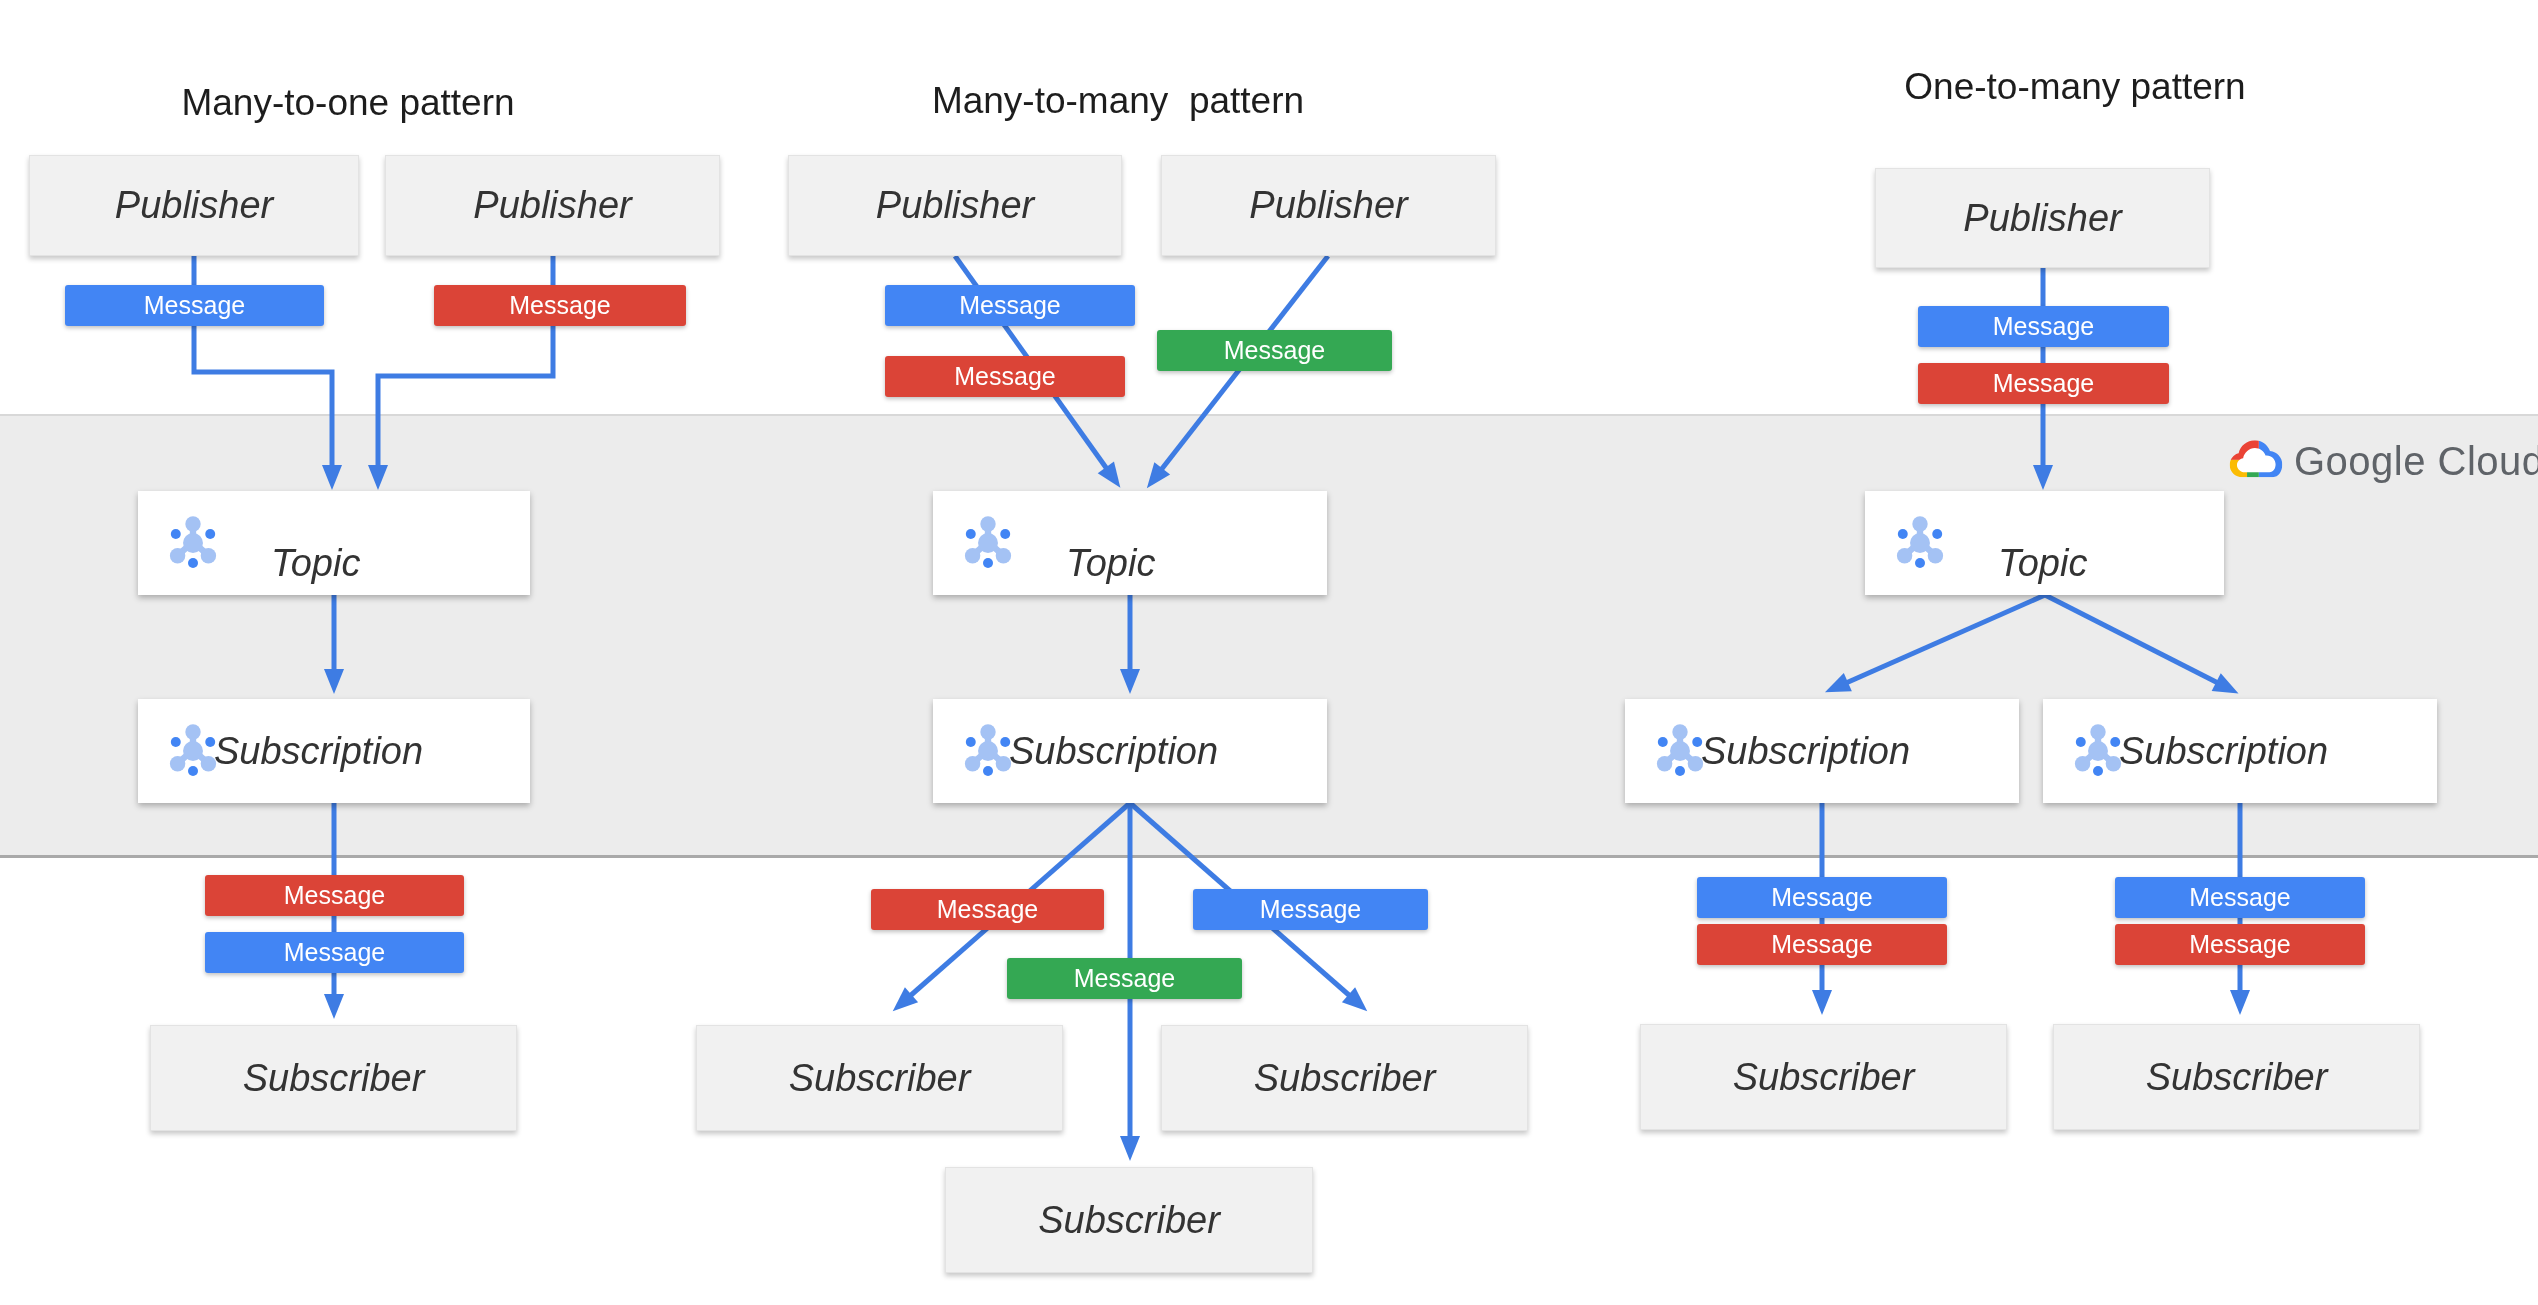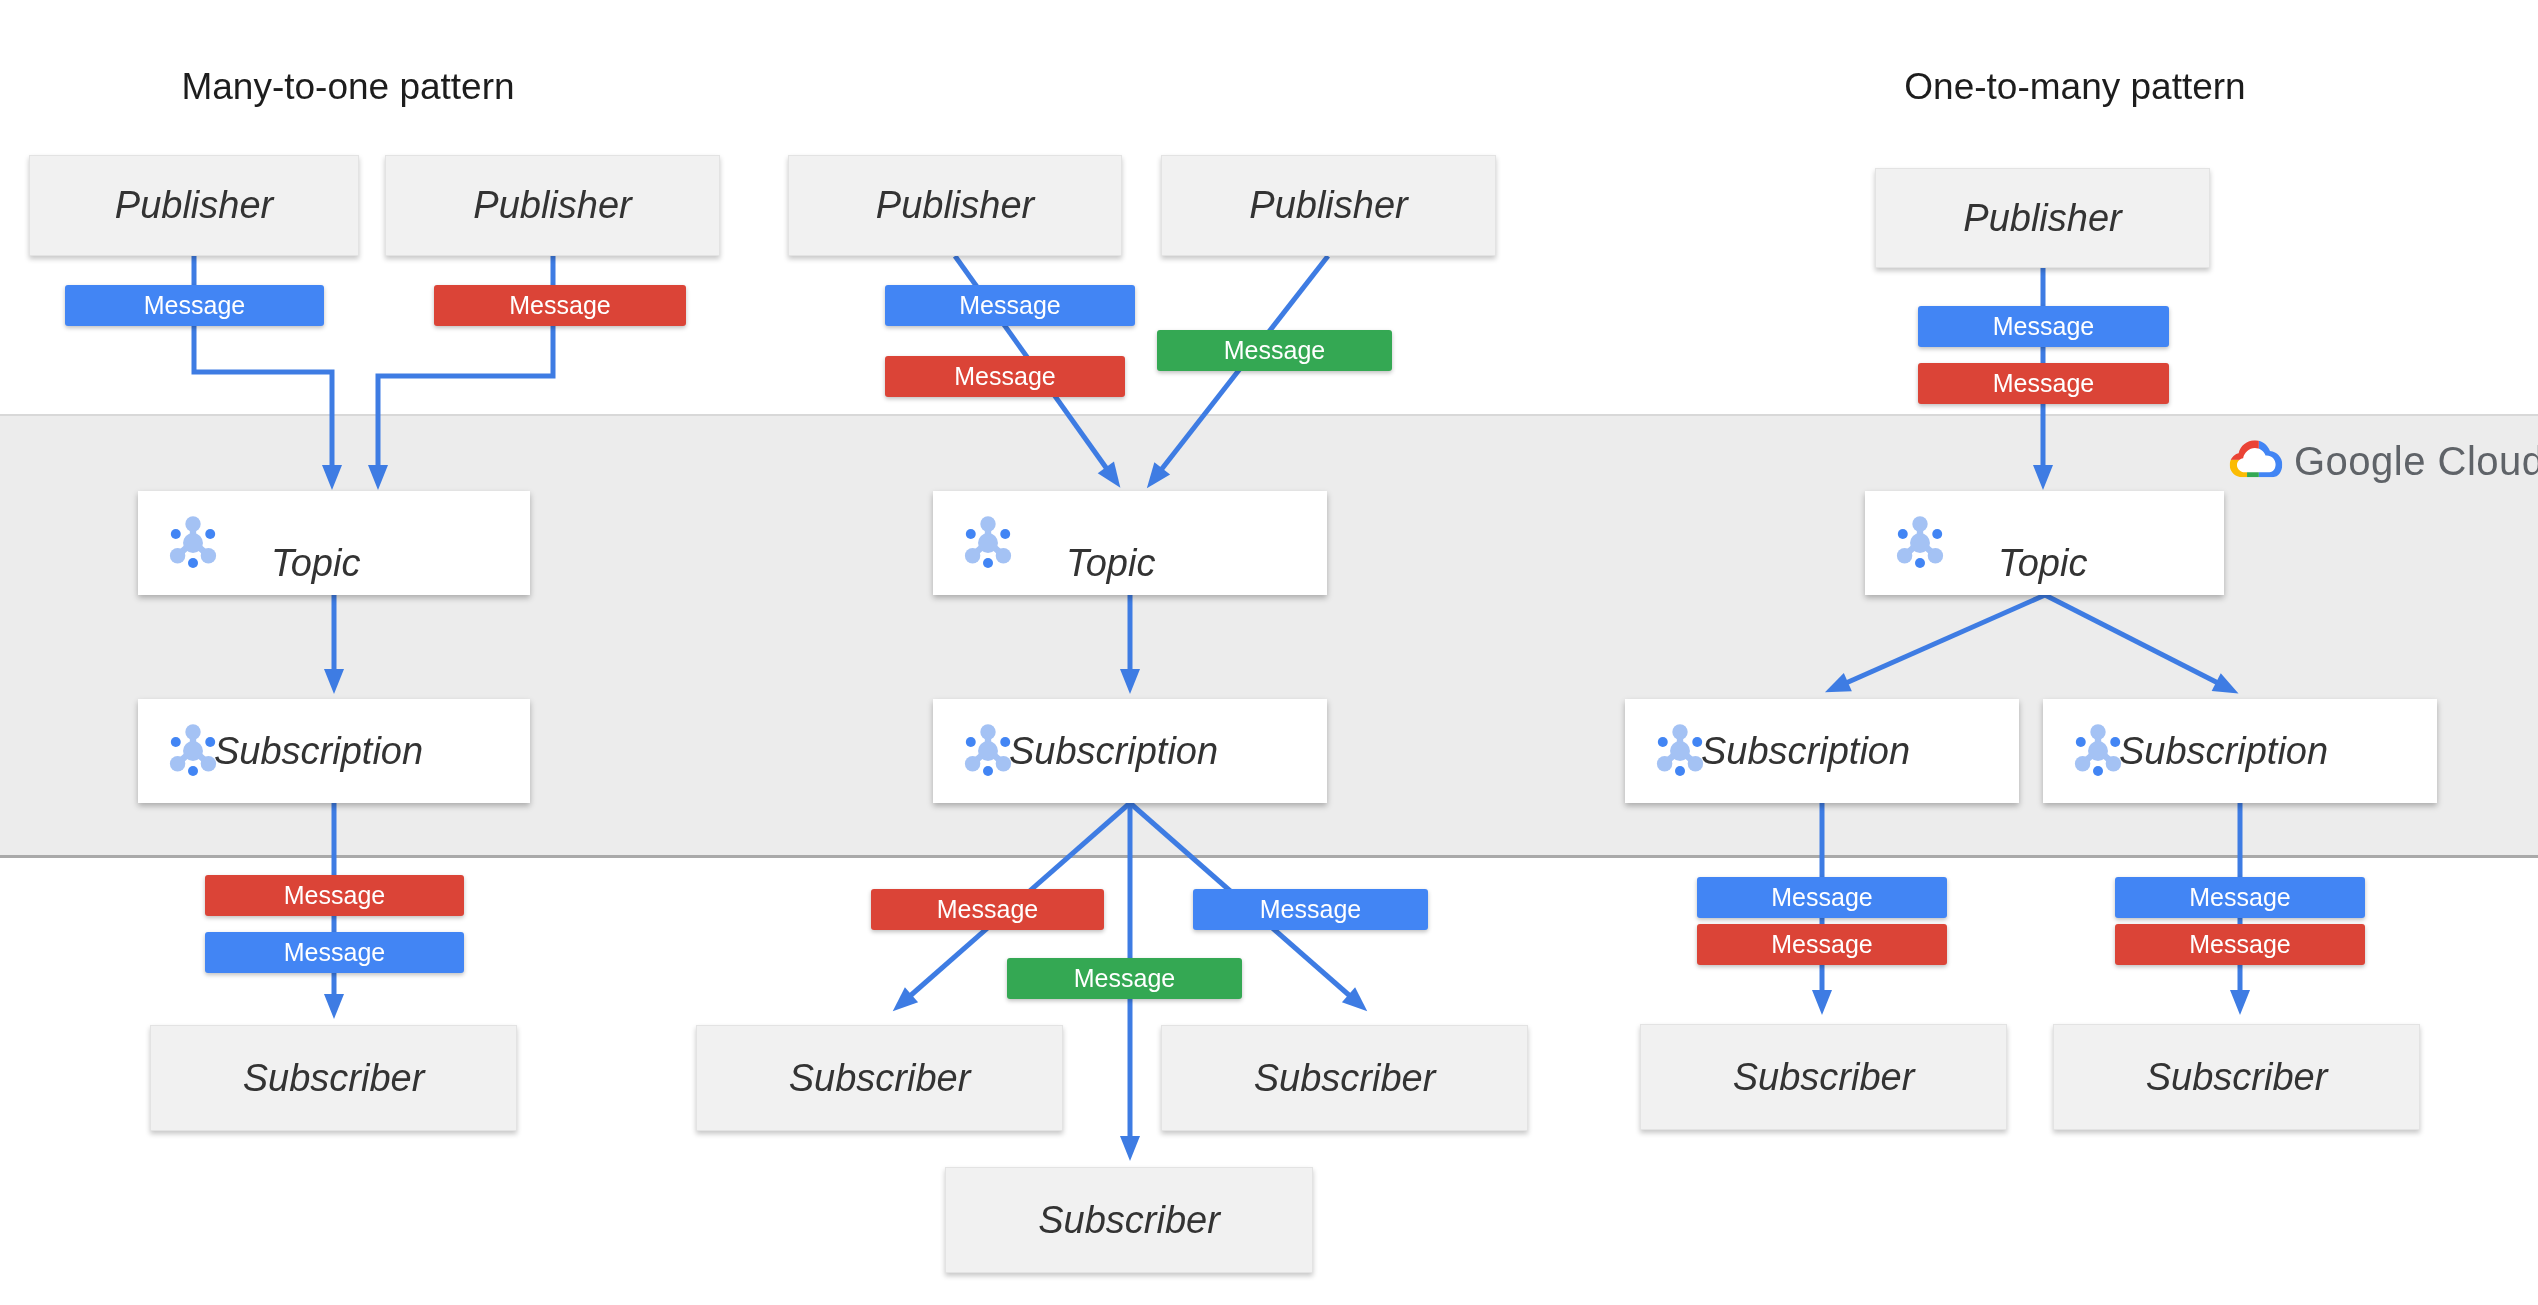--- a/index.html
+++ b/index.html
@@ -101,21 +101,22 @@
     <polyline points="1130,803 1130,1138" marker-end="url(#ah)"></polyline>
     <polyline points="1130,803 1350,996" marker-end="url(#ah)"></polyline>
 
     <polyline points="2043,268 2043,467" marker-end="url(#ah)"></polyline>
     <polyline points="2045,595 1846,683" marker-end="url(#ah)"></polyline>
     <polyline points="2045,595 2218,683" marker-end="url(#ah)"></polyline>
     <polyline points="1822,803 1822,992" marker-end="url(#ah)"></polyline>
     <polyline points="2240,803 2240,992" marker-end="url(#ah)"></polyline>
   </svg>
 
-  <div class="title" style="left:113px; top:66px;">Many-to-one pattern</div>
+  <div class="title" style="left:113px; top:82px;">Many-to-one pattern</div>
+  <div class="title" style="left:883px; top:80px;">Many-to-many  pattern</div>
   <div class="title" style="left:1840px; top:66px;">One-to-many pattern</div>
 
   <div class="node" style="left:29px; top:155px; width:330px; height:101px;">
     <span class="lbl">Publisher</span>
   </div>
   <div class="node" style="left:385px; top:155px; width:335px; height:101px;">
     <span class="lbl">Publisher</span>
   </div>
   <div class="node white topic-pad" style="left:138px; top:491px; width:392px; height:104px;">
     <svg class="psicon" width="58" height="60">

